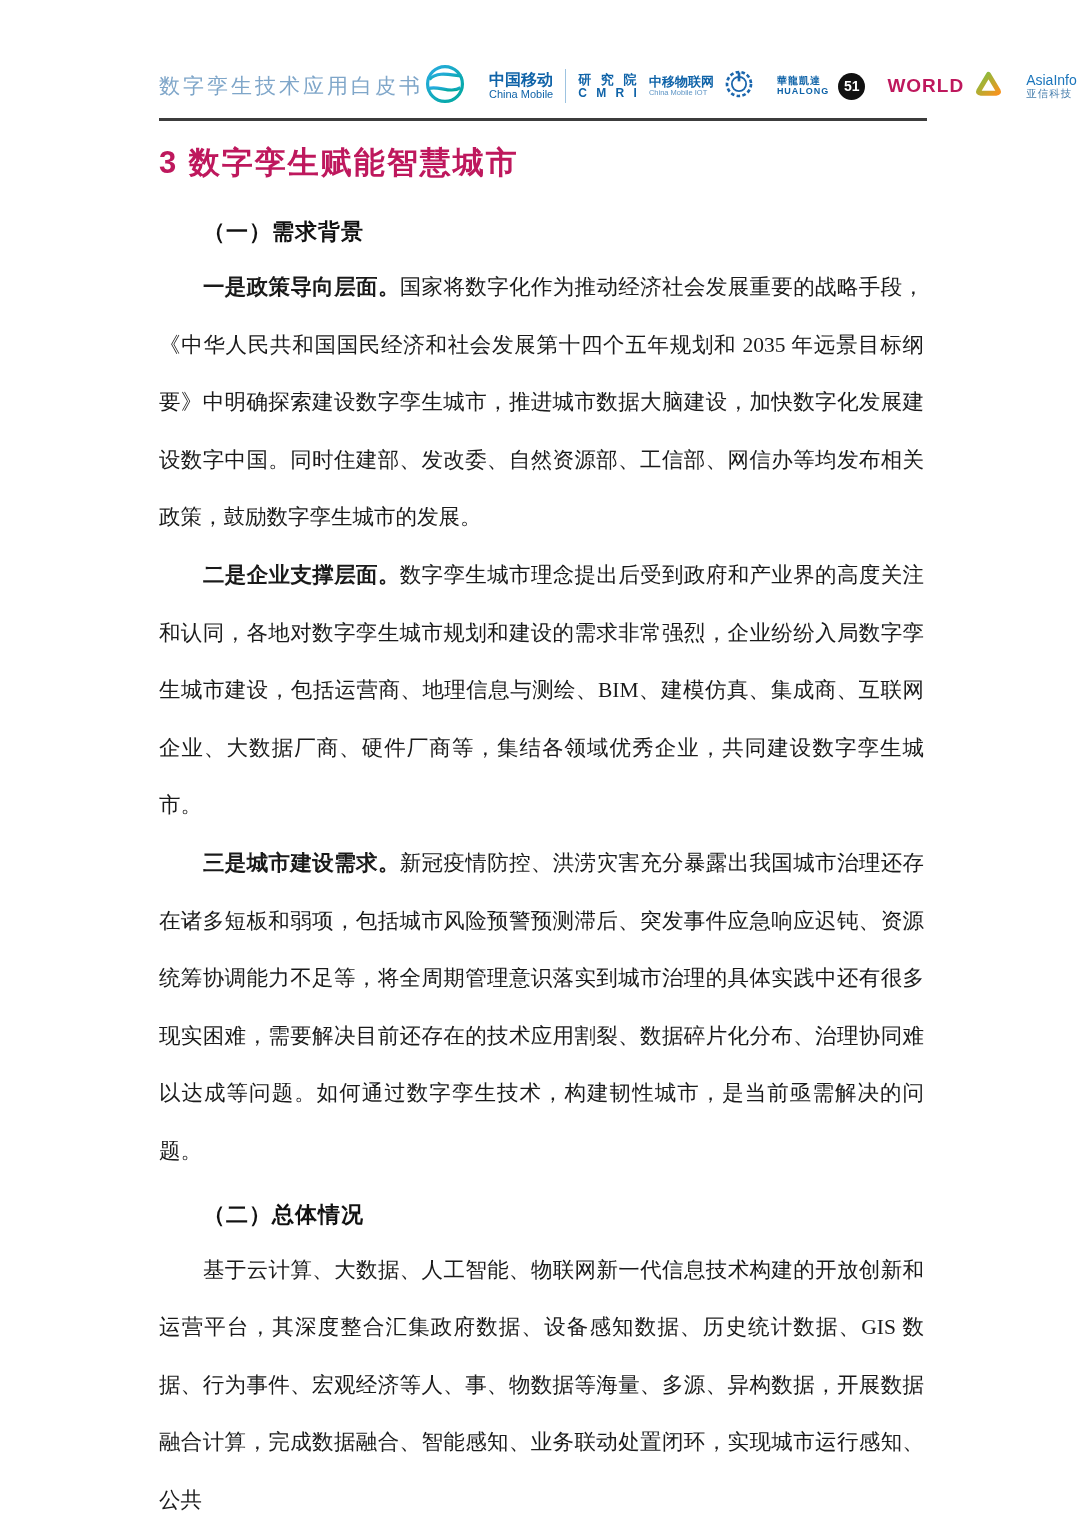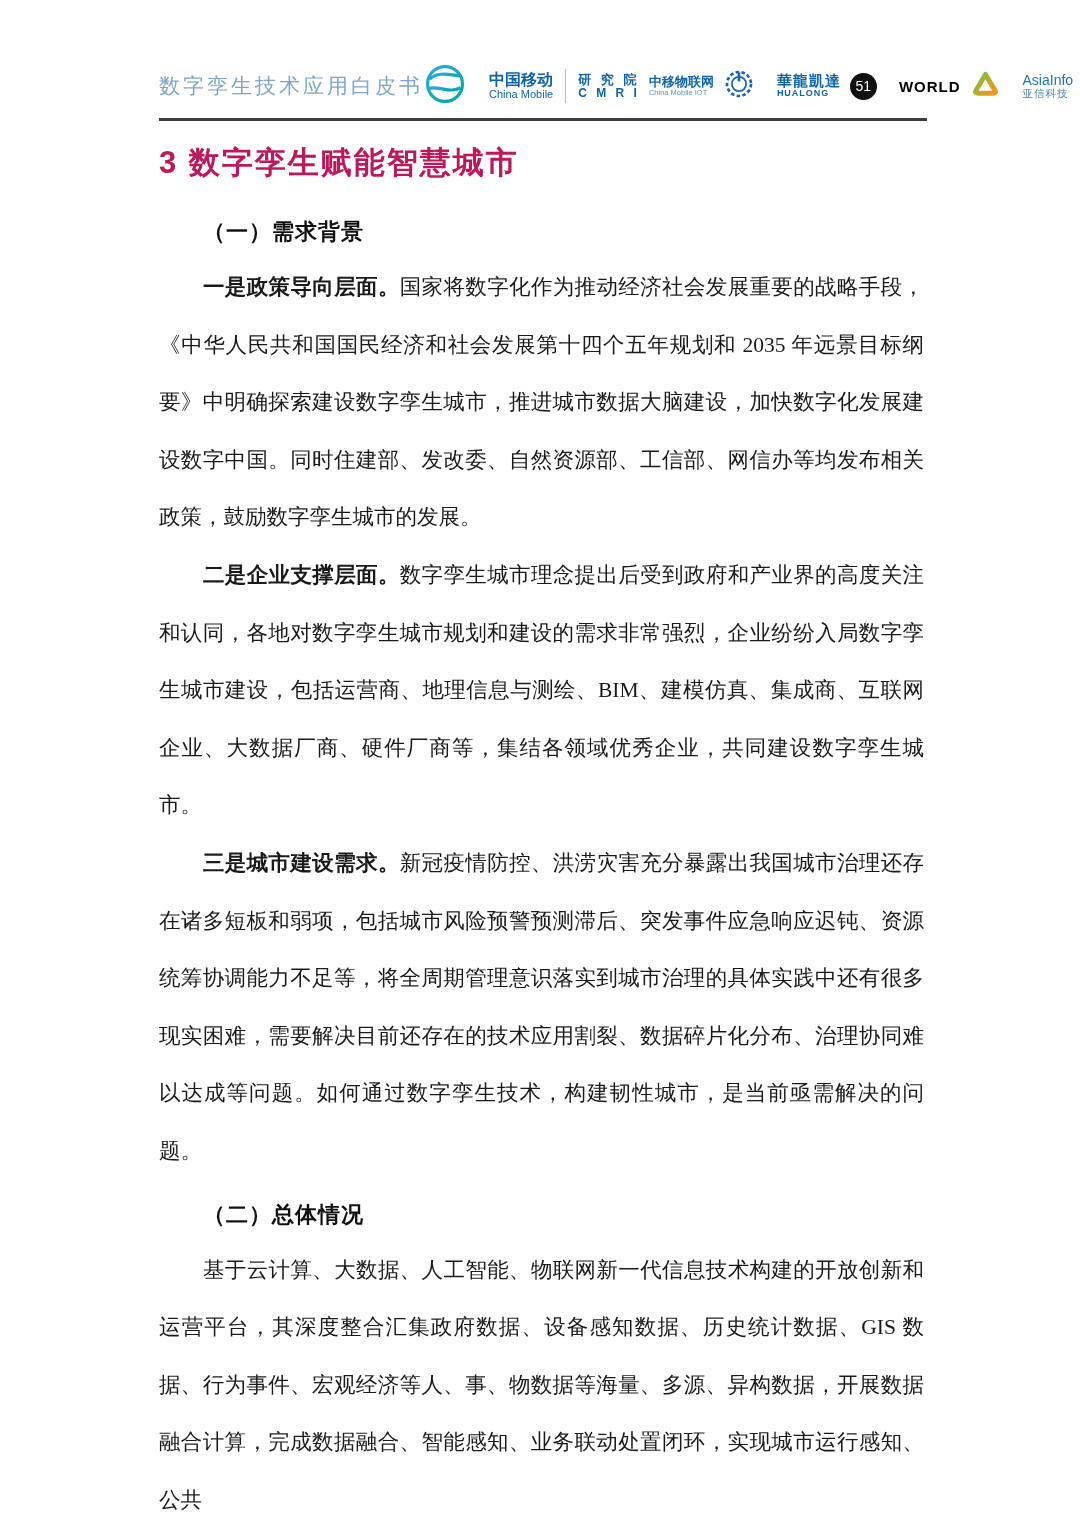--- a/index.html
+++ b/index.html
@@ -30,35 +30,35 @@
   .logo-group { display:flex; align-items:center; gap:22px; }
   .logo-stack { display:flex; flex-direction:column; justify-content:center; line-height:1.05; }
   .logo-cn { font-family:"Liberation Sans","DejaVu Sans",sans-serif; font-weight:bold; color:#0f63a8; white-space:nowrap; }
   .logo-en { font-family:"Liberation Sans","DejaVu Sans",sans-serif; color:#0f63a8; white-space:nowrap; }
   .cm-cn   { font-size:16px; }
   .cm-en   { font-size:11px; font-weight:normal; }
   .cmri-cn { font-size:13px; letter-spacing:3px; }
   .cmri-en { font-size:12px; font-weight:bold; letter-spacing:3px; }
   .iot-cn  { font-size:13px; }
   .iot-en  { font-size:7.5px; color:#5b93c4; }
-  .hl-cn   { font-size:15px; letter-spacing:1px; }
+  .hl-cn   { font-size:10px; letter-spacing:1px; }
   .hl-en   { font-size:9px; font-weight:bold; letter-spacing:1px; }
   .ai-en   { font-size:14px; font-weight:normal; color:#1b75bb; }
   .ai-cn   { font-size:10.5px; font-weight:normal; color:#4a80ae; letter-spacing:1px; }
   .vdivider { width:1px; height:34px; background:#9dc3e0; margin:0 3px; }
   .badge-51 {
     width:27px; height:27px; border-radius:50%;
     background:#111111; color:#ffffff;
     display:flex; align-items:center; justify-content:center;
     font-family:"Liberation Sans","DejaVu Sans",sans-serif;
-    font-weight:normal; font-size:14px;
+    font-weight:bold; font-size:14px;
   }
   .world-label {
     font-family:"Liberation Sans","DejaVu Sans",sans-serif;
-    font-weight:bold; font-size:15px; color:#000000; letter-spacing:1px;
+    font-weight:bold; font-size:19px; color:#be185d; letter-spacing:1px;
   }
 
   
   .content { position:absolute; top:116px; left:159px; width:765px; }
   .chapter-heading {
     margin:26px 0 0 0;
     font-family:"Liberation Sans","DejaVu Sans",sans-serif;
     font-weight:bold; font-size:31px; line-height:42px;
     color:#be185d; letter-spacing:2px;
   }

